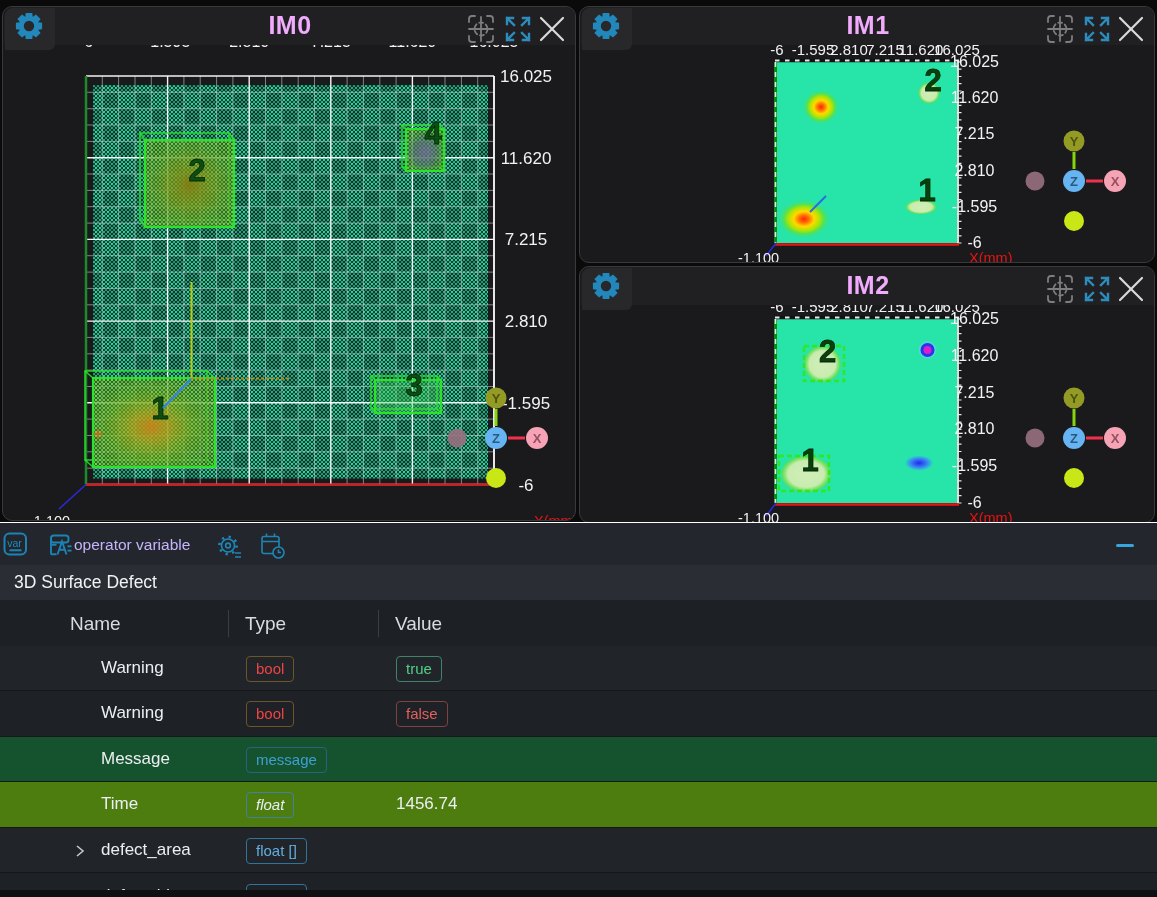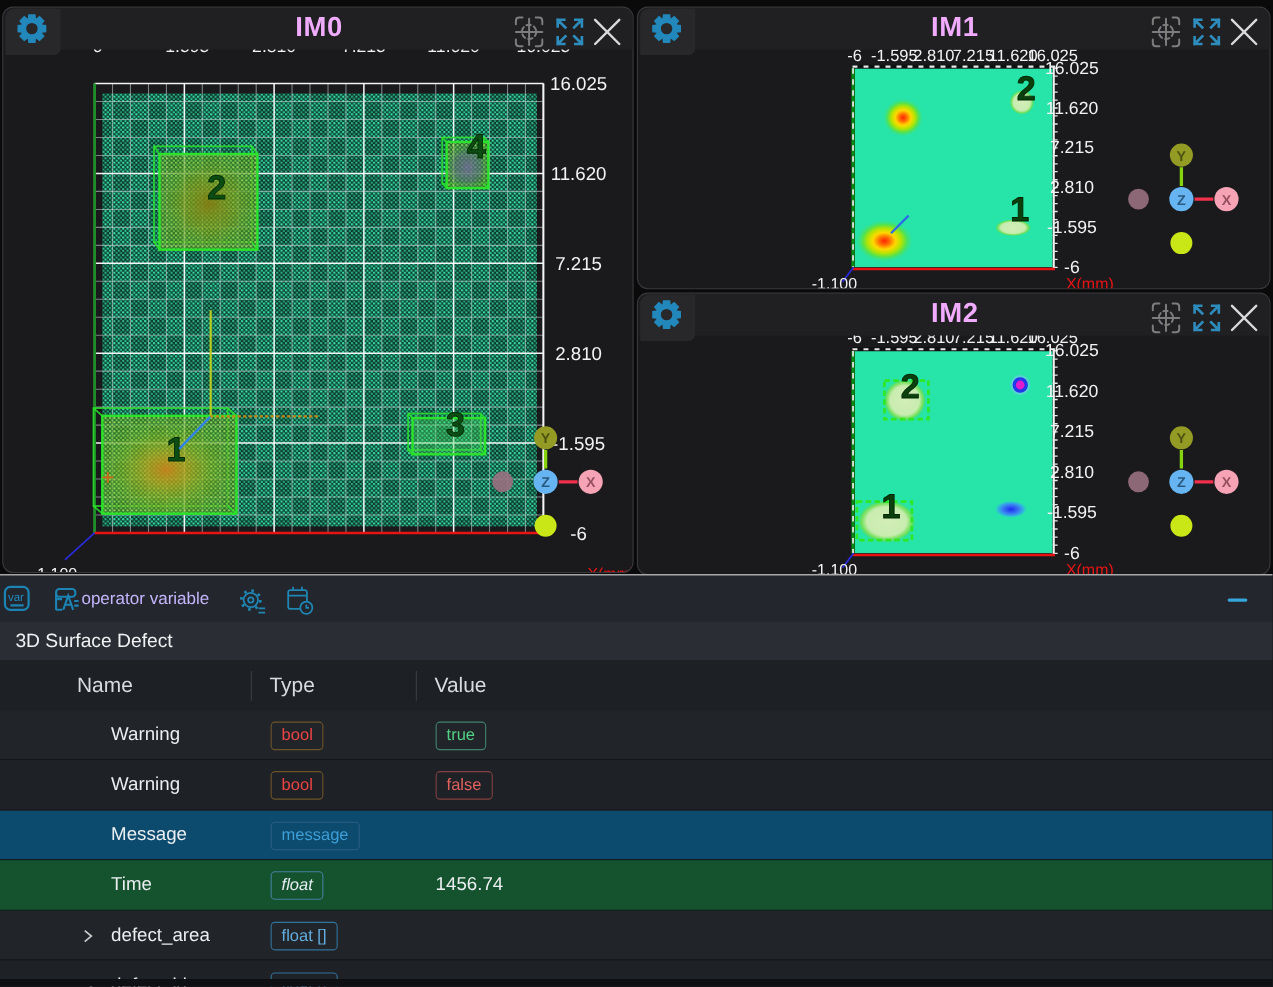--- a/index.html
+++ b/index.html
@@ -499,25 +499,25 @@
   <div class="vrow" style="top:123.5px;background:#212429">
       <div class="cellname">Warning</div>
       <span class="badge bool-b" style="left:246px">bool</span>
       <span class="badge true-b" style="left:396px">true</span>
     </div>
     <div class="vrow" style="top:169.1px;background:#1e2126">
       <div class="cellname">Warning</div>
       <span class="badge bool-b" style="left:246px">bool</span>
       <span class="badge false-b" style="left:396px">false</span>
     </div>
-    <div class="vrow" style="top:214.7px;background:#0c4a6e">
+    <div class="vrow" style="top:214.7px;background:#14532d">
       <div class="cellname">Message</div>
       <span class="badge msg-b" style="left:246px">message</span>
       </div>
-    <div class="vrow" style="top:260.3px;background:#14532d">
+    <div class="vrow" style="top:260.3px;background:#4d7c0f">
       <div class="cellname">Time</div>
       <span class="badge float-b" style="left:246px">float</span>
       <div class="cellval">1456.74</div>
     </div>
     <div class="vrow" style="top:305.9px;background:#212429">
       <svg width="14" height="14" style="position:absolute;left:73px;top:16px">
         <path d="M4,2 L10,7 L4,12" stroke="#c8c8c8" stroke-width="1.6" fill="none"></path>
       </svg>
       <div class="cellname">defect_area</div>
       <span class="badge arr-b" style="left:246px">float []</span>

